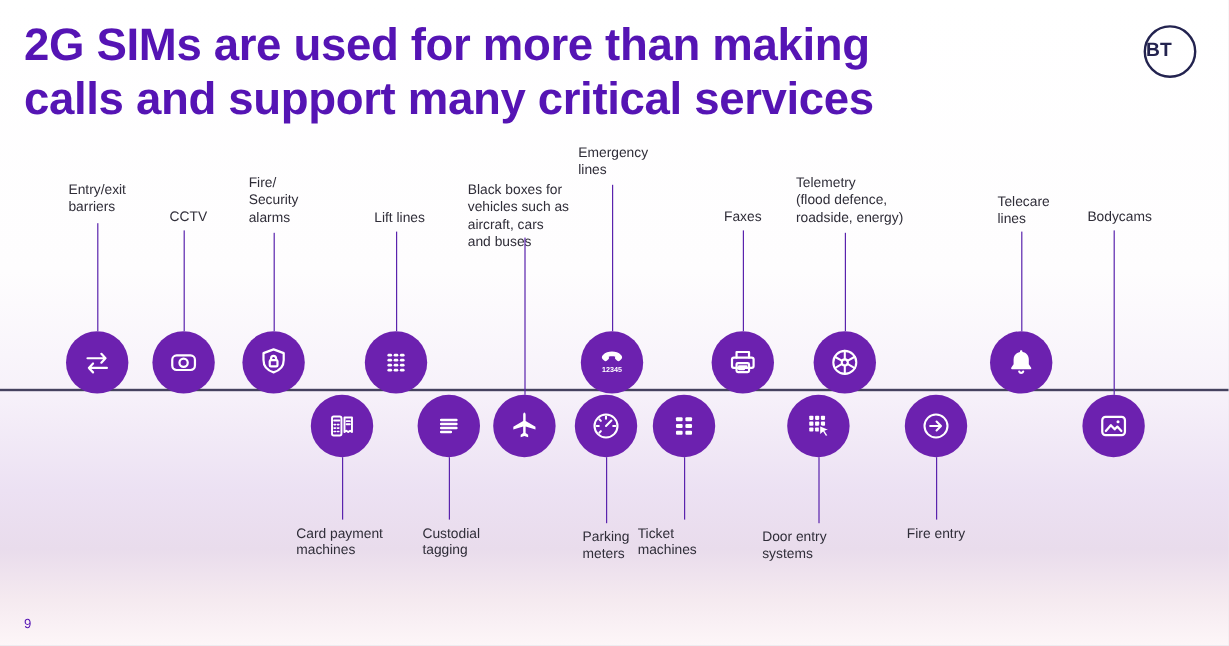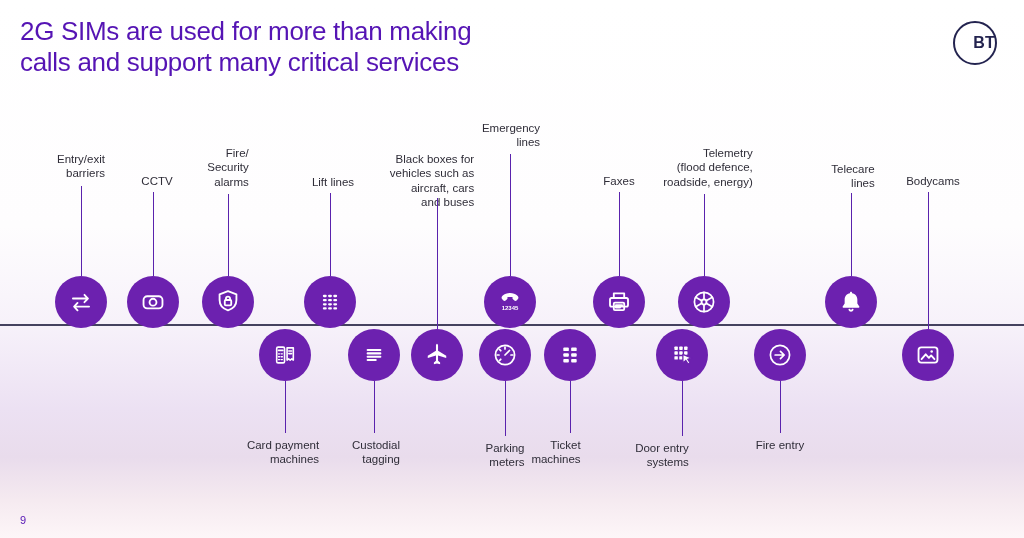--- a/index.html
+++ b/index.html
@@ -4,32 +4,32 @@
 <style>
   * { margin:0; padding:0; box-sizing:border-box; }
   html,body { background:#e8e8ec; }
   body { font-family:"Liberation Sans", sans-serif; }
   .stage {
     position:relative; width:1024px; height:538px; overflow:hidden;
     background:linear-gradient(180deg,#ffffff 0%,#fefdfe 42%,#f7f2fa 60%,#ece1f3 76%,#e9dcec 85%,#f5eaf0 93%,#fdf6f8 100%);
   }
   .title {
     position:absolute; left:20px; top:16px; width:720px;
-    color:#5514B4; font-size:26px; font-weight:400; line-height:1.18;
+    color:#5514B4; font-size:38px; font-weight:700; line-height:1.18;
     letter-spacing:-0.3px; white-space:pre-line;
   }
   .logo {
     position:absolute; right:27px; top:21px; width:44px; height:44px;
     border:2.6px solid #23234f; border-radius:50%;
-    display:flex; align-items:center; justify-content:flex-end;
+    display:flex; align-items:center; justify-content:flex-start;
     color:#23234f; font-weight:700; font-size:16px; letter-spacing:0.2px;
   }
   .timeline-line { position:absolute; left:0; top:324px; width:1024px; height:2px; background:#45425f; }
   .label {
-    position:absolute; transform:translateX(-50%); width:max-content; text-align:right;
+    position:absolute; transform:translateX(-50%); width:max-content; text-align:left;
     font-size:11.5px; line-height:1.25; color:#2f2d38; white-space:pre-line;
   }
   .connector { position:absolute; width:1px; background:#5a23ad; }
   .circle {
     position:absolute; width:52px; height:52px; border-radius:50%;
     background:#6C21AF; display:flex; align-items:center; justify-content:center;
   }
   .circle svg { display:block; }
   .pagenum { position:absolute; left:20px; bottom:12px; font-size:11px; color:#5514B4; }
 </style>

